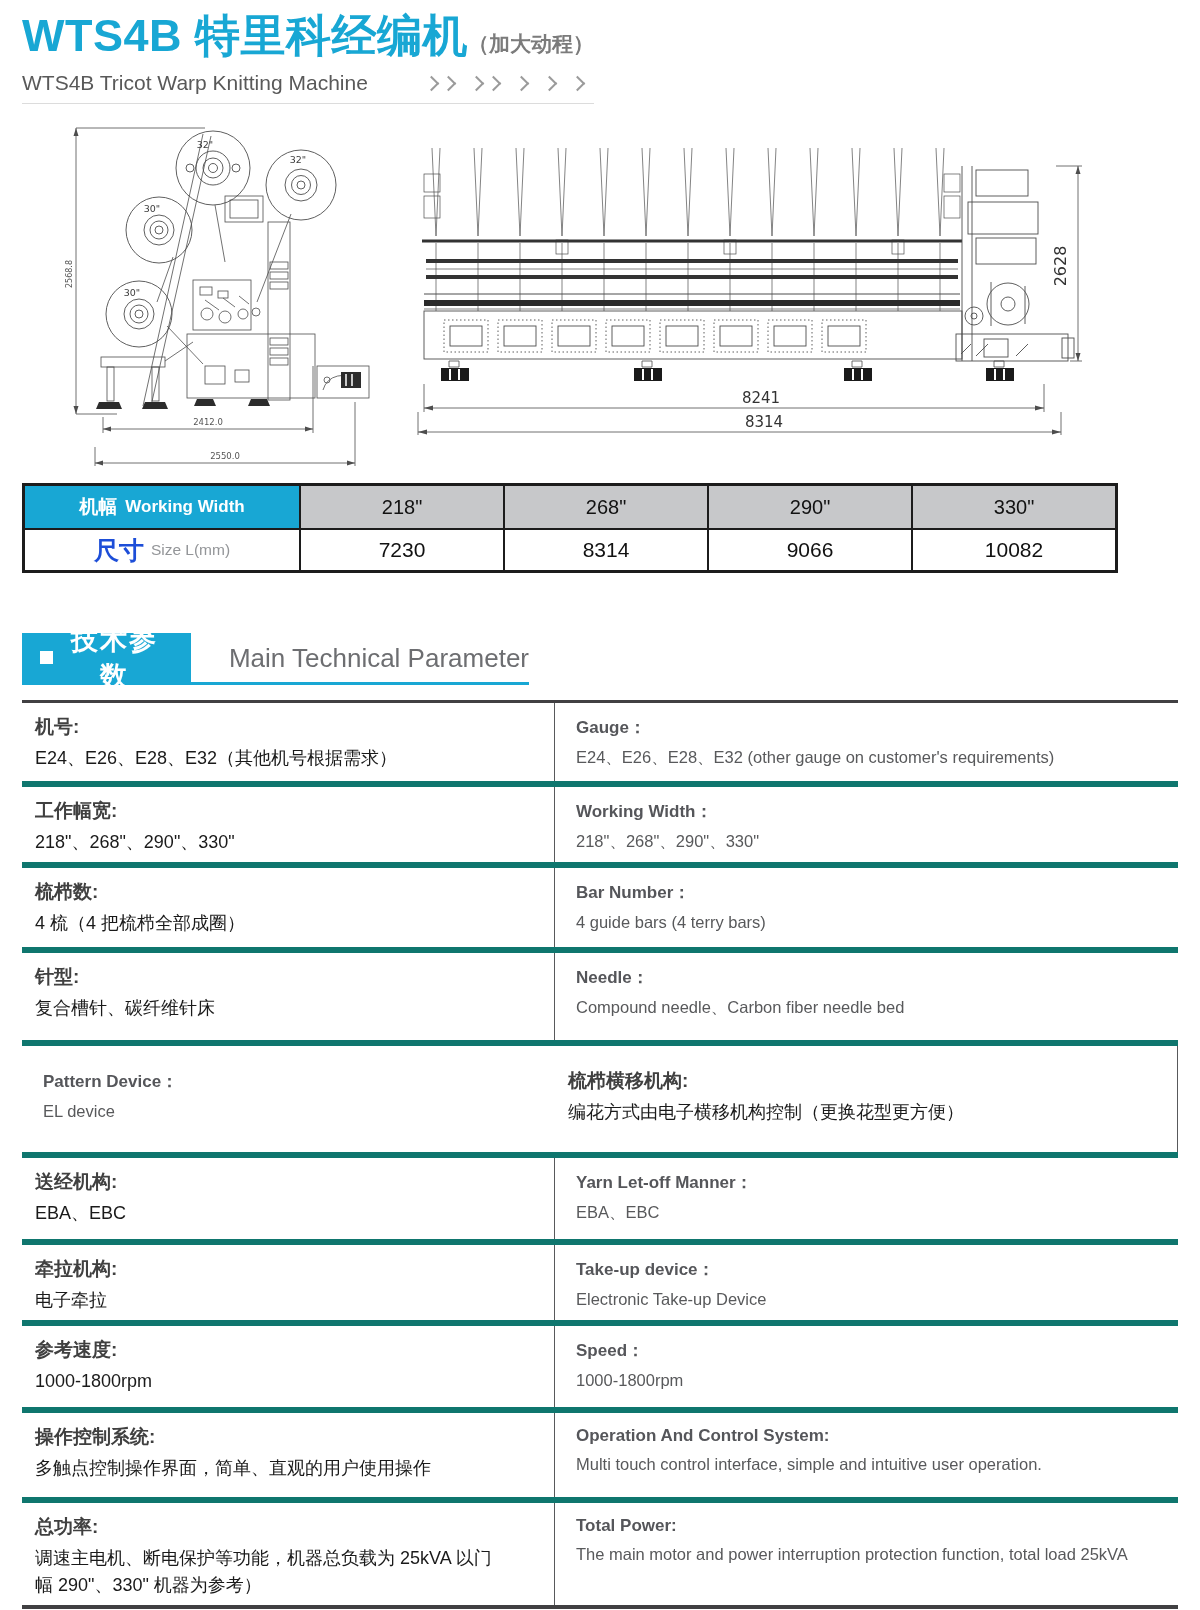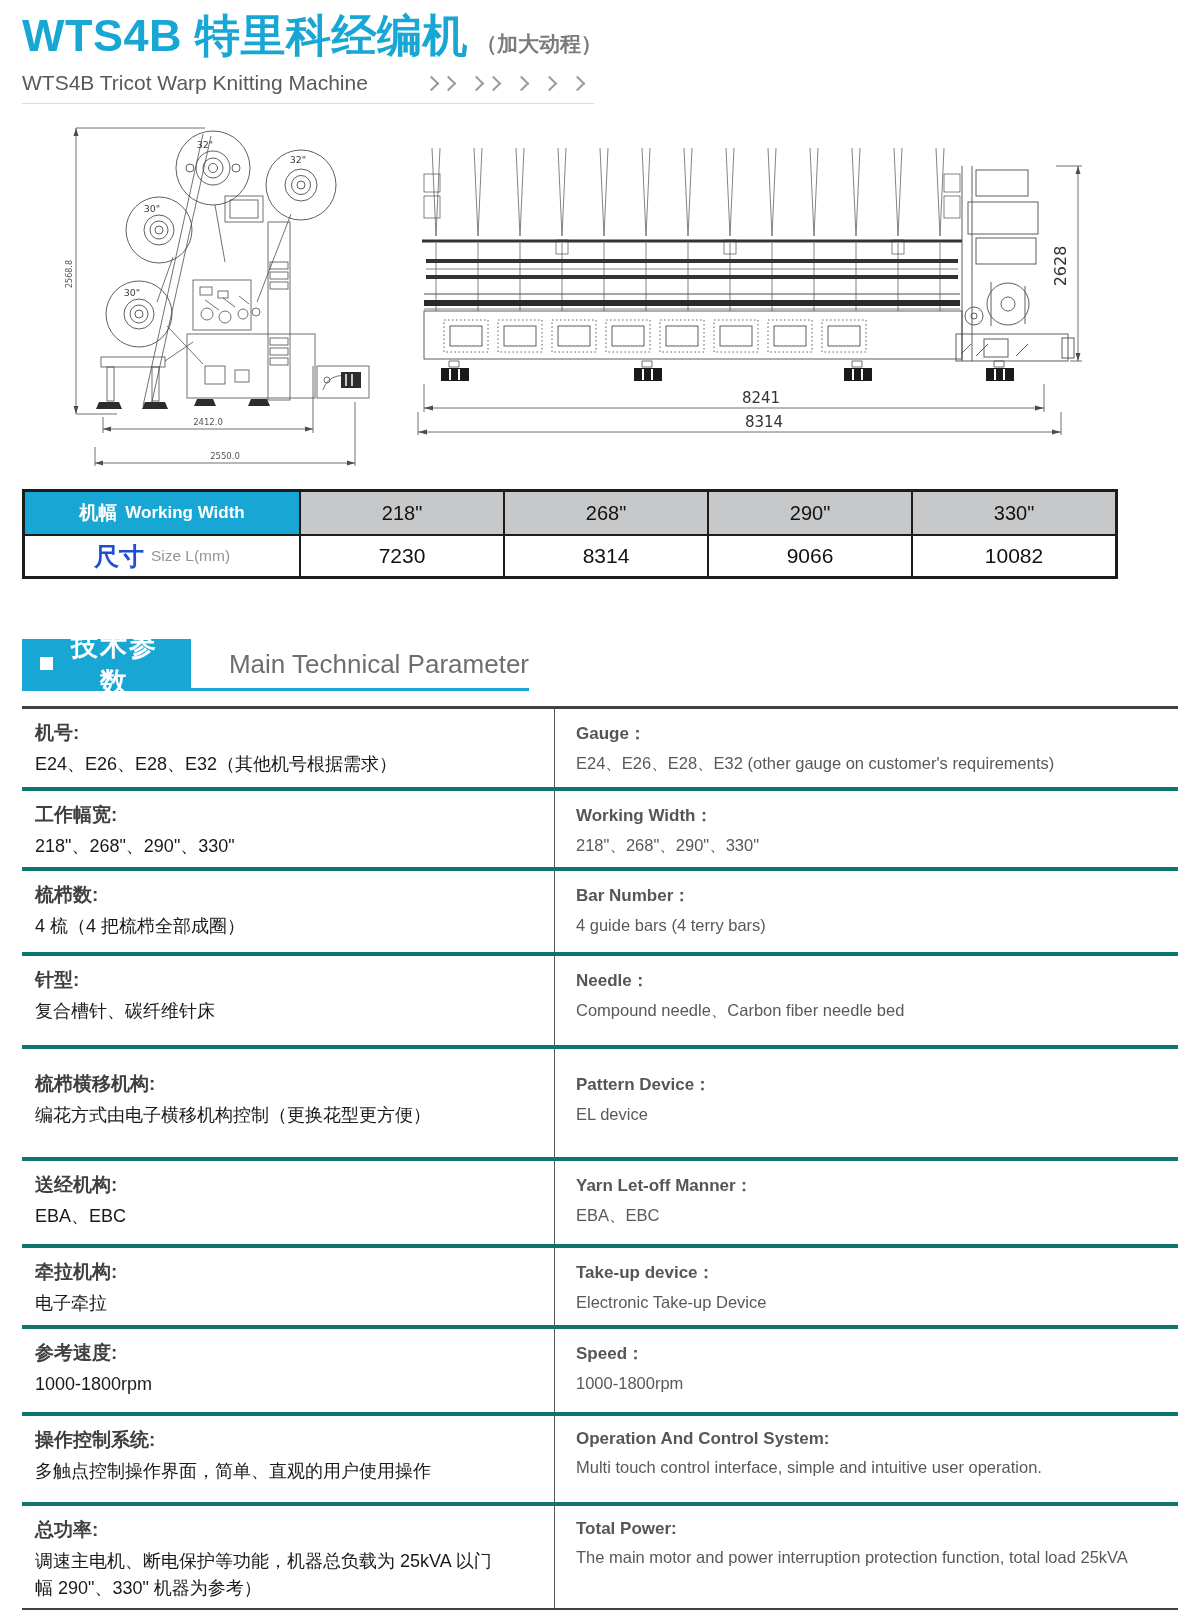--- a/index.html
+++ b/index.html
@@ -3,54 +3,54 @@
 <meta charset="utf-8">
 <style>
   html,body{margin:0;padding:0;background:#fff;}
   body{width:1200px;height:1610px;font-family:"Liberation Sans","DejaVu Sans",sans-serif;color:#1a1a1a;overflow:hidden;}
   *{box-sizing:border-box;}
   .page{padding:10px 22px 0;}
 
   
   .title-line{display:flex;align-items:baseline;line-height:52px;white-space:nowrap;}
   .title-main{font-size:45px;font-weight:bold;color:#18a7d4;letter-spacing:0.5px;text-align:center;}
-  .title-suffix{font-size:21px;font-weight:bold;color:#7b7b7b;margin-left:8px;}
+  .title-suffix{font-size:21px;font-weight:bold;color:#7b7b7b;}
   .subtitle-row{display:flex;align-items:center;margin-top:1px;padding-bottom:8px;border-bottom:1px solid #dcdcdc;width:572px;}
   .subtitle{font-size:21px;color:#595959;}
   .chevrons{display:flex;margin-left:58px;gap:17px;align-items:center;}
   .chev-group{display:flex;gap:6px;}
   .chev{width:11px;height:11px;border-top:2px solid #9b9b9b;border-right:2px solid #9b9b9b;transform:rotate(45deg);}
 
   
   .drawings{display:flex;margin-top:10px;height:360px;}
   .svg-left{margin-left:33px;}
   .svg-right{margin-left:26px;margin-top:30px;}
   svg text{font-family:"DejaVu Sans","Liberation Sans",sans-serif;}
 
   
-  .wtable{margin-top:15px;width:1096px;display:grid;grid-template-columns:276px repeat(4,1fr);border:2px solid #1c1c1c;}
+  .wtable{margin-top:9px;width:1096px;display:grid;grid-template-columns:276px repeat(4,1fr);border:2px solid #1c1c1c;}
   .wcell{border:1px solid #1c1c1c;display:flex;align-items:center;justify-content:center;height:44px;background:#fff;}
   .wcell.r2{height:42px;}
   .wlabel{background:#18a7d4;}
   .wl-zh{font-size:19px;font-weight:bold;color:#fff;}
   .wl-en{font-size:17px;font-weight:bold;color:#fff;margin-left:8px;}
   .wgray{background:#c7c8ca;font-size:20px;color:#121212;}
   .wr-zh{font-size:25px;font-weight:bold;color:#1d4ed8;}
   .wr-en{font-size:15.5px;color:#939598;margin-left:7px;}
   .wval{font-size:21px;color:#111;}
 
   
   .section-head{margin-top:60px;display:flex;align-items:flex-end;border-bottom:3px solid #18a7d4;width:507px;text-align:center;}
   .badge{background:#18a7d4;color:#fff;height:49px;display:flex;align-items:center;padding:0 28px 0 18px;font-size:27px;font-weight:bold;letter-spacing:2px;}
   .badge .sq{width:13px;height:13px;background:#fff;margin-right:13px;flex:none;}
   .sec-en{font-size:26px;color:#6d6e71;margin-left:38px;margin-bottom:8px;white-space:nowrap;}
 
   
   .spec{margin-top:15px;border-top:3px solid #414042;border-bottom:4px solid #414042;width:1156px;}
-  .spec-row{display:grid;grid-template-columns:533px 1fr;border-top:4px solid #0f766e;}
+  .spec-row{display:grid;grid-template-columns:533px 1fr;border-top:6px solid #0f766e;}
   .spec-row:first-child{border-top:none;}
   .cell.zh{padding:11px 24px 6px 13px;border-right:1px solid #58595b;}
   .cell.en{padding:13px 10px 6px 21px;color:#58595b;}
   .zh .t{font-size:19px;font-weight:bold;color:#404040;}
   .zh .v{font-size:18px;margin-top:5px;line-height:1.5;color:#1a1a1a;}
   .en .t{font-size:17px;font-weight:bold;color:#55565a;}
   .en .v{font-size:16.5px;margin-top:7px;line-height:1.45;}
 </style>
 </head>
 <body>
@@ -354,28 +354,28 @@
         <div class="t">针型:</div>
         <div class="v">复合槽针、碳纤维针床</div>
       </div>
       <div class="cell en">
         <div class="t">Needle：</div>
         <div class="v">Compound needle、Carbon fiber needle bed</div>
       </div>
     </div>
 
     <div class="spec-row" style="min-height:112px">
+      <div class="cell en" style="padding-top:24px">
+        <div class="t">Pattern Device：</div>
+        <div class="v">EL device</div>
+      </div>
       <div class="cell zh" style="padding-top:22px">
         <div class="t">梳栉横移机构:</div>
         <div class="v">编花方式由电子横移机构控制（更换花型更方便）</div>
       </div>
-      <div class="cell en" style="padding-top:24px">
-        <div class="t">Pattern Device：</div>
-        <div class="v">EL device</div>
-      </div>
     </div>
 
     <div class="spec-row" style="min-height:87px">
       <div class="cell zh">
         <div class="t">送经机构:</div>
         <div class="v">EBA、EBC</div>
       </div>
       <div class="cell en">
         <div class="t">Yarn Let-off Manner：</div>
         <div class="v">EBA、EBC</div>

